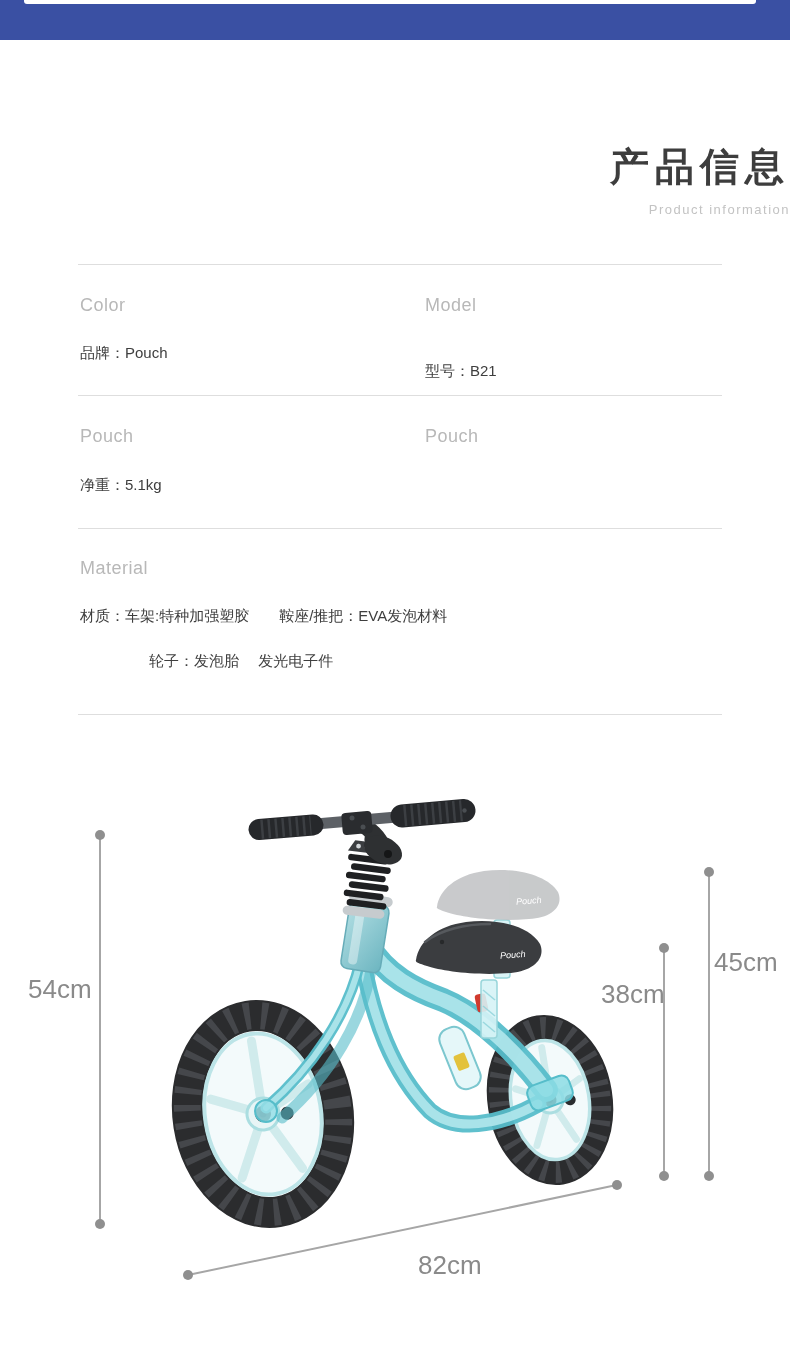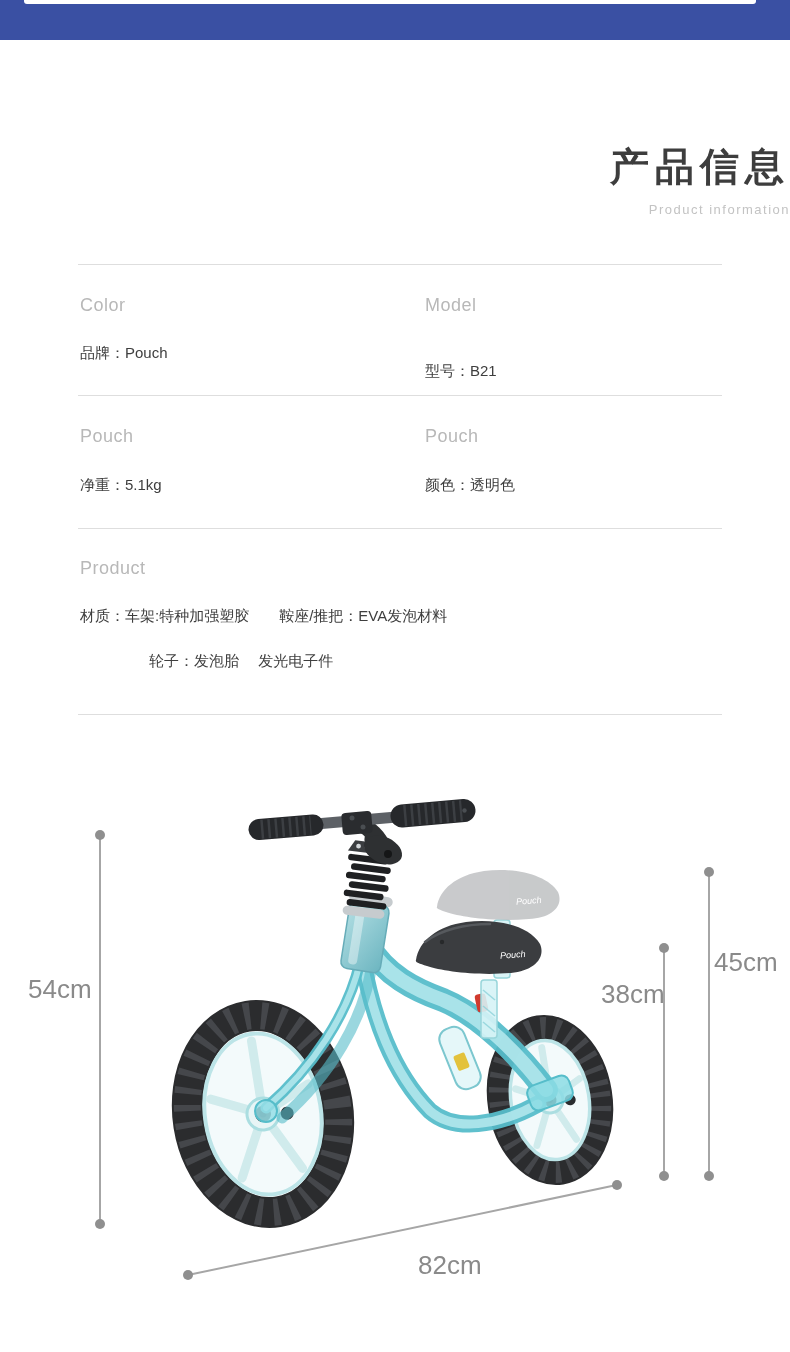--- a/index.html
+++ b/index.html
@@ -49,23 +49,22 @@
   <div class="divider" style="top:714px"></div>
 
   <div class="spec-label" style="left:80px; top:295px">Color</div>
   <div class="spec-label" style="left:425px; top:295px">Model</div>
   <div class="spec-value" style="left:80px; top:344px">品牌：Pouch</div>
   <div class="spec-value" style="left:425px; top:362px">型号：B21</div>
 
   <div class="spec-label" style="left:80px; top:426px">Pouch</div>
   <div class="spec-label" style="left:425px; top:426px">Pouch</div>
   <div class="spec-value" style="left:80px; top:476px">净重：5.1kg</div>
-  <div class="spec-value" style="left:425px; top:476px">颜色：透明色</div>
-
-  <div class="spec-label" style="left:80px; top:558px">Product</div>
+
+  <div class="spec-label" style="left:80px; top:558px">Material</div>
   <div class="spec-value" style="left:149px; top:652px">轮子：发泡胎　 发光电子件</div>
   <div class="spec-value" style="left:80px; top:607px">材质：车架:特种加强塑胶　　鞍座/推把：EVA发泡材料</div>
 
   <svg class="figure" width="560" height="470" viewBox="0 0 560 470">
     <defs>
       <linearGradient id="ht" x1="0" y1="0" x2="1" y2="1">
         <stop offset="0" stop-color="#B3DFE4"></stop>
         <stop offset="1" stop-color="#6CB5C0"></stop>
       </linearGradient>
     </defs>

